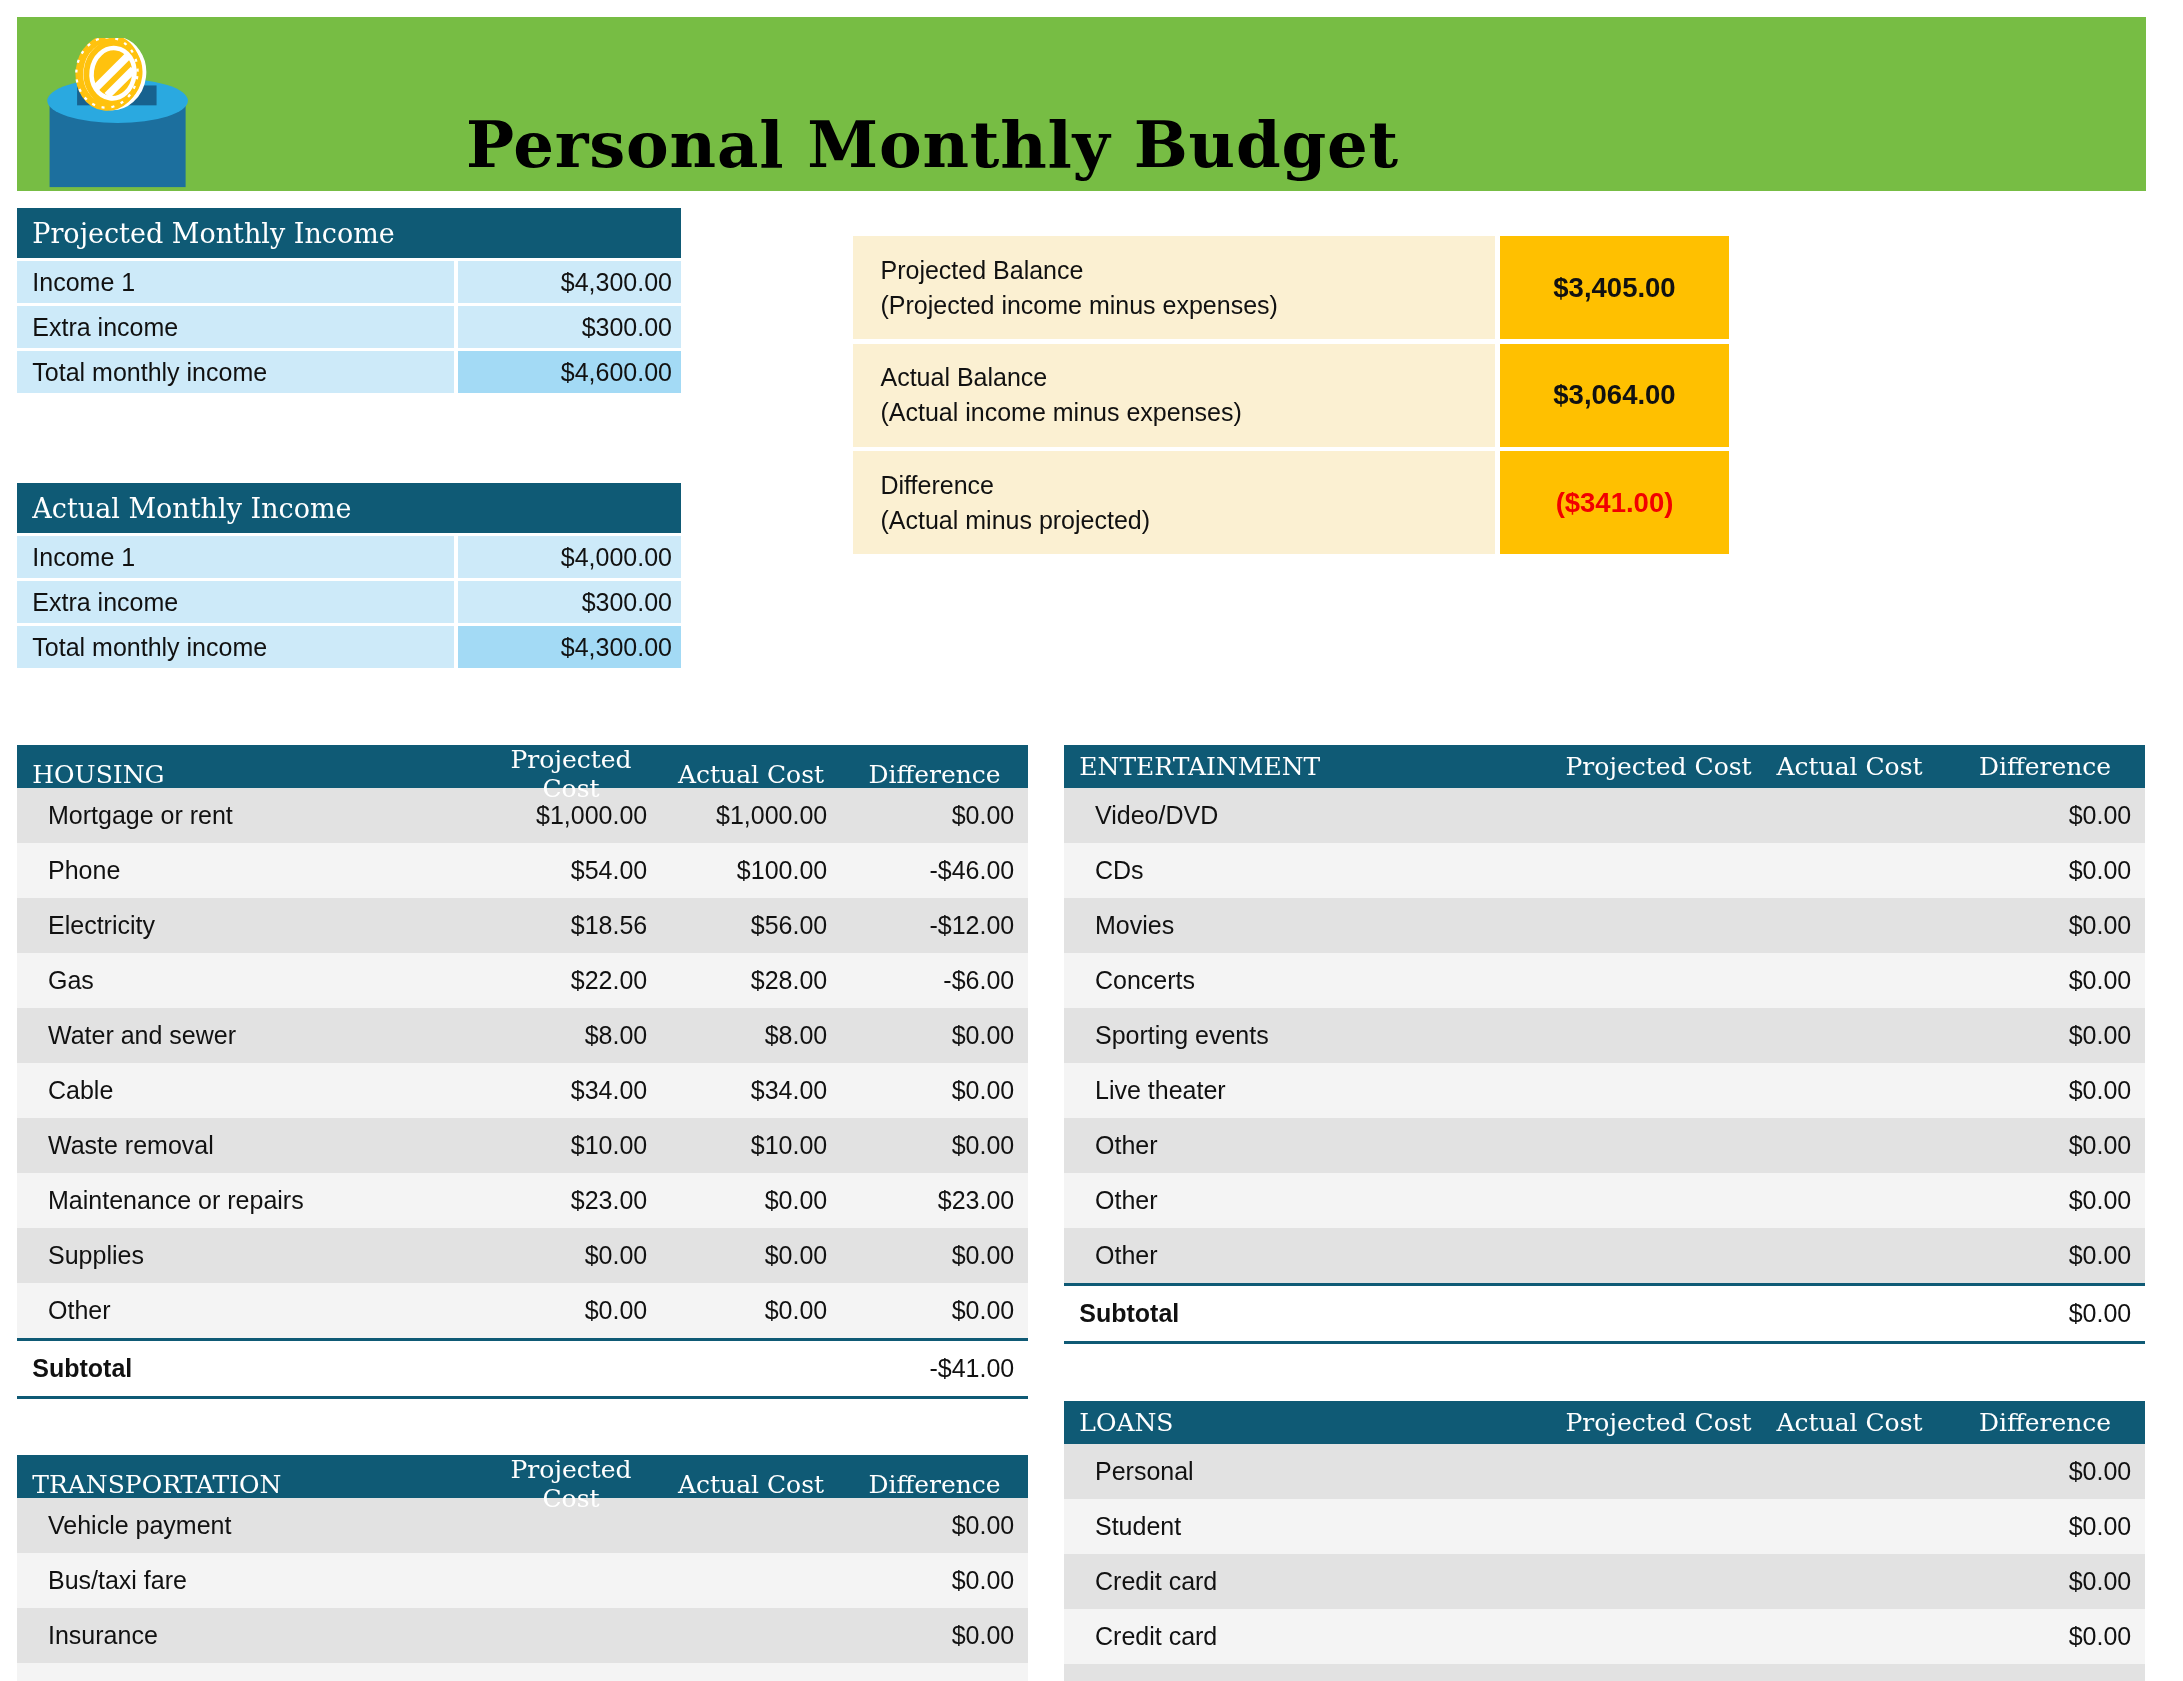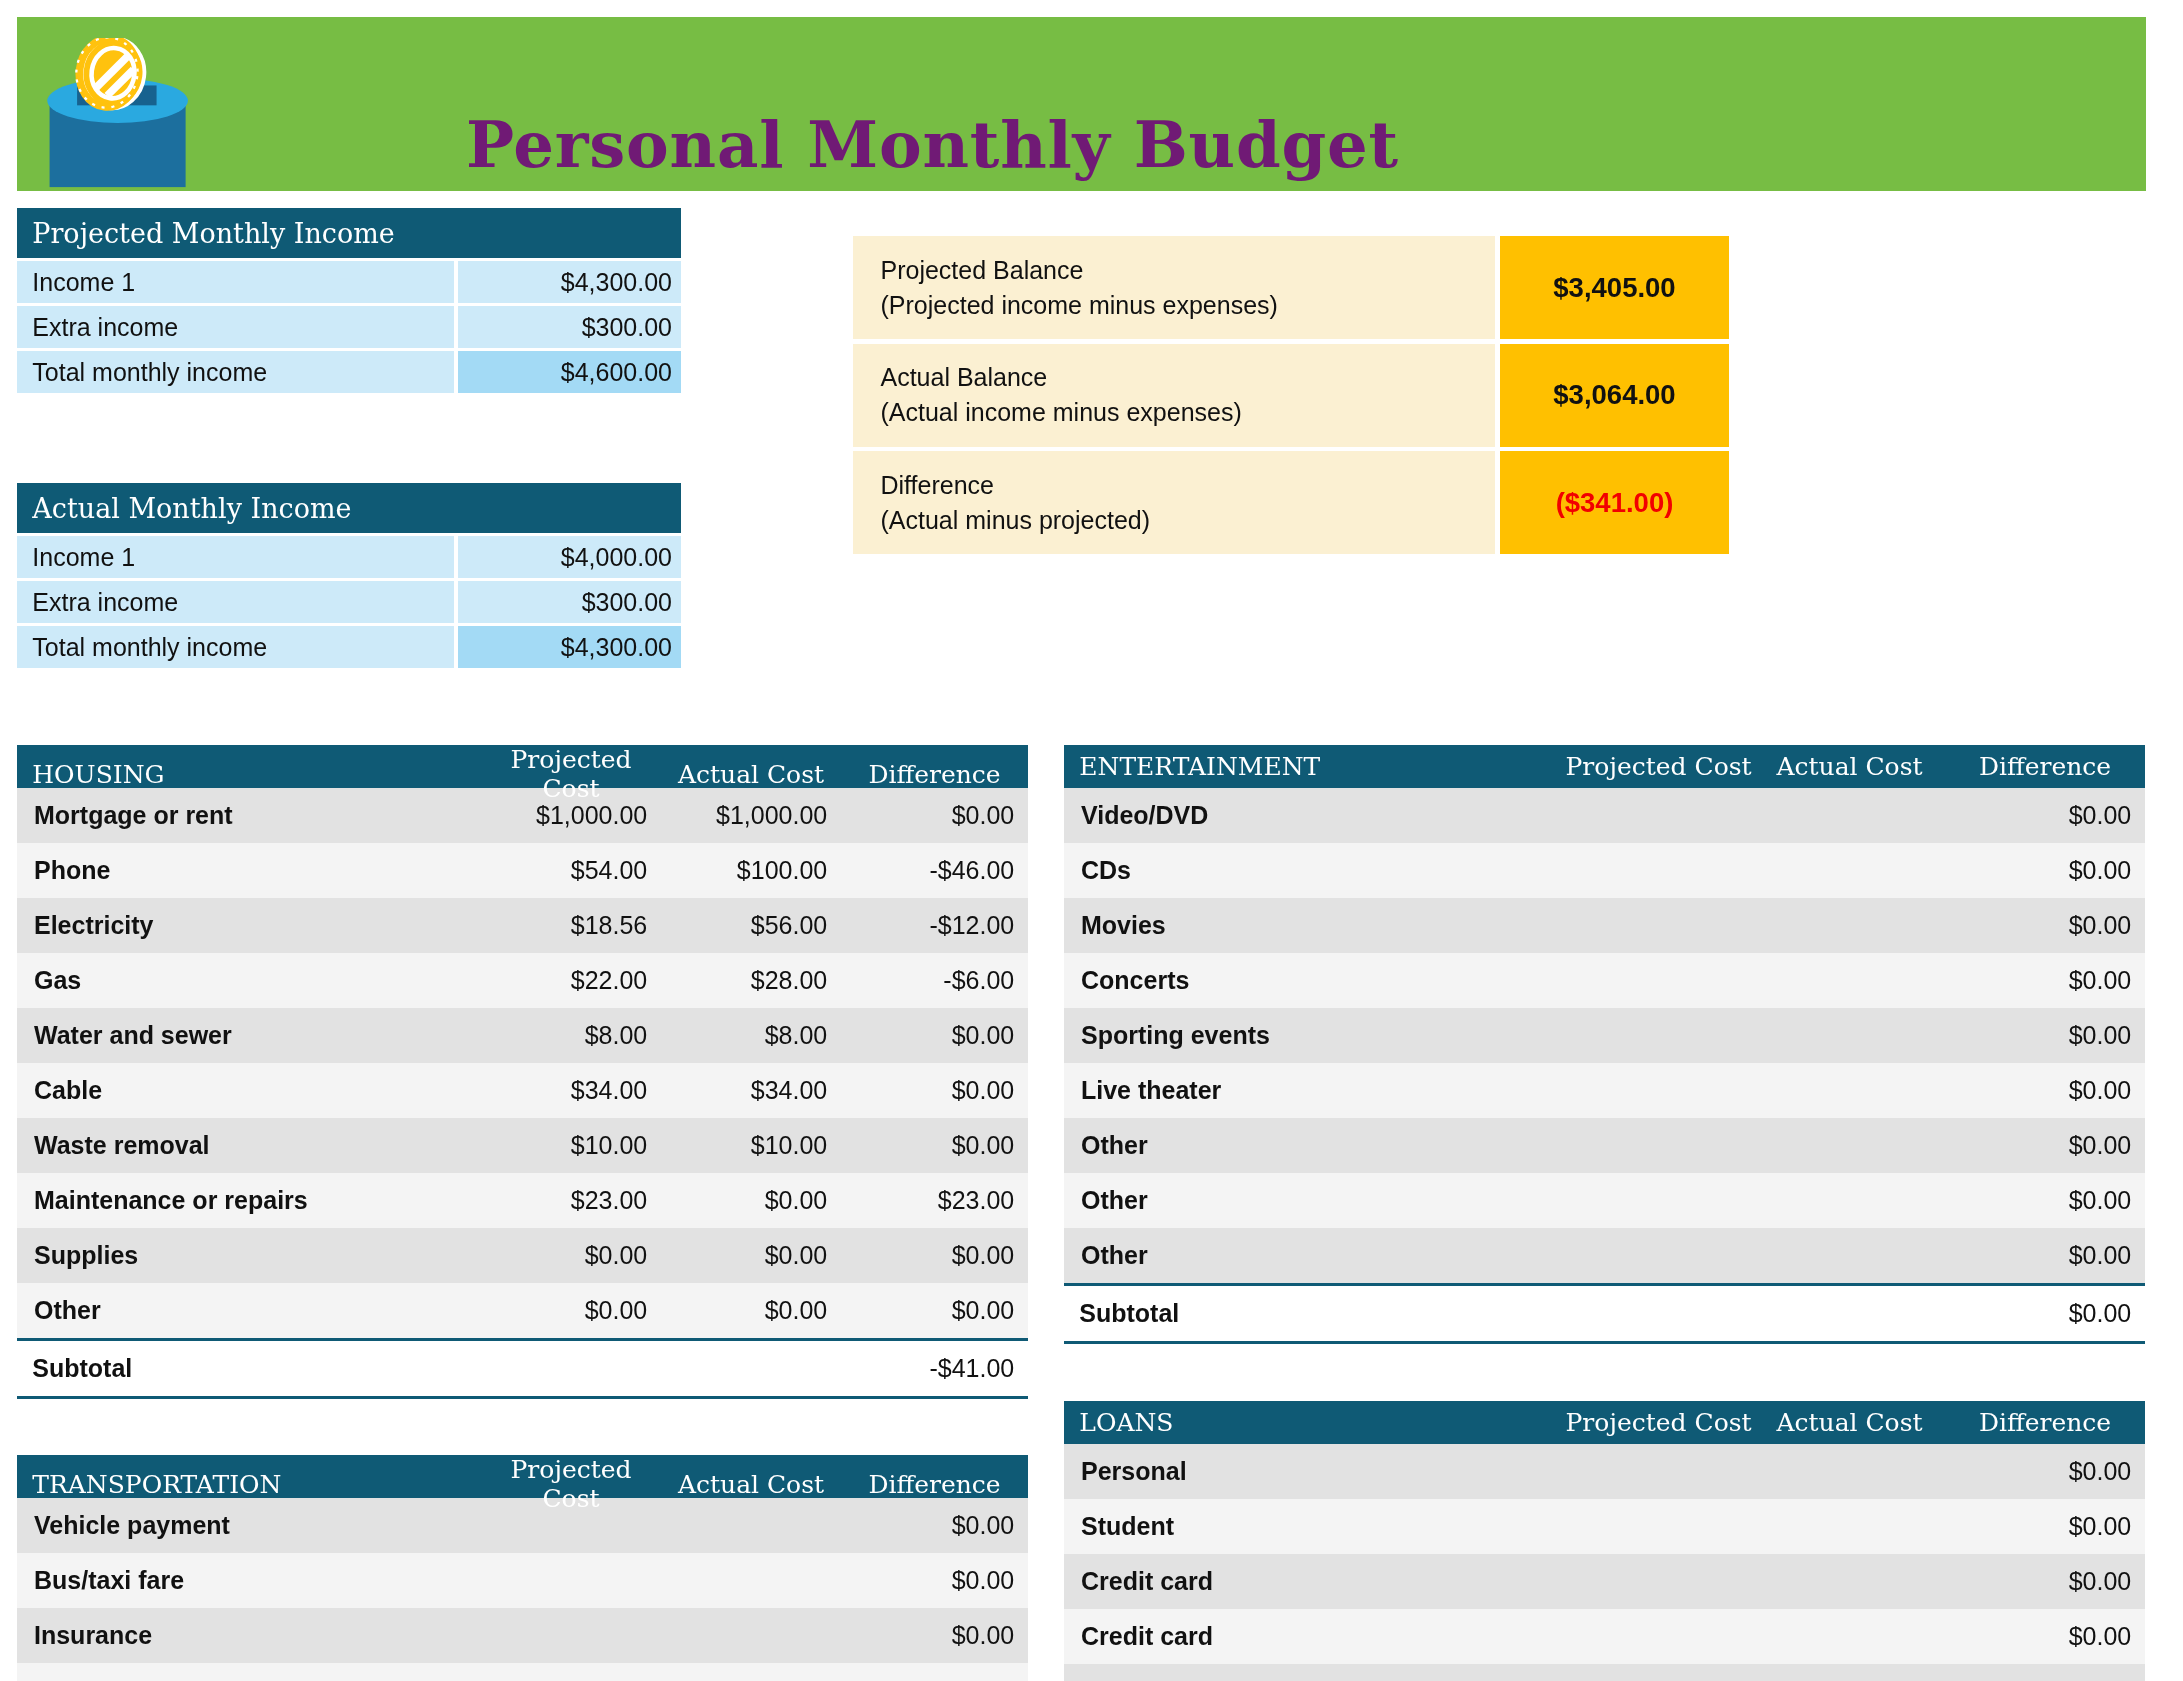--- a/index.html
+++ b/index.html
@@ -12,21 +12,21 @@
 
   
   .banner{
     left:17px;top:17px;width:2129px;height:174px;
     background:#77BD44;
   }
   .bank-icon{position:absolute;left:27.5px;top:21.4px;}
   .page-title{
     position:absolute;left:449px;top:50%;transform:translateY(-54%);
     font-family:"DejaVu Serif",serif;font-weight:700;
-    font-size:64px;color:#701a75;white-space:nowrap;letter-spacing:0.8px;
+    font-size:64px;color:#000000;white-space:nowrap;letter-spacing:0.8px;
   }
 
   
   .inc-table{width:664px;}
   .inc-head{
     height:50px;background:#0F5A75;color:#fff;
     font-family:"DejaVu Serif",serif;font-size:27px;
     display:flex;align-items:center;padding-left:15.3px;box-sizing:border-box;
   }
   .inc-row{display:flex;height:42px;margin-top:3.1px;}
@@ -65,21 +65,21 @@
     font-family:"DejaVu Serif",serif;font-size:25px;
   }
   .exp-head .t{padding-left:15.3px;}
   .exp-head .ch{text-align:center;}
   .exp-row{
     display:grid;grid-template-columns:1fr var(--cp) var(--ca) var(--cd);
     height:55px;align-items:center;font-size:25px;
   }
   .exp-row:nth-child(odd){background:#E2E2E2;}
   .exp-row:nth-child(even){background:#F4F4F4;}
-  .exp-row .label{padding-left:17px;font-weight:bold;}
+  .exp-row .label{padding-left:31px;}
   .exp-row .num{text-align:right;padding-right:13.8px;}
   .exp-sub{
     display:grid;grid-template-columns:1fr var(--cp) var(--ca) var(--cd);
     height:55px;align-items:center;background:#fff;font-size:25px;
     border-top:3.8px solid #0F5A75;border-bottom:3.1px solid #0F5A75;
   }
   .exp-sub .t{padding-left:15.3px;font-weight:bold;}
   .exp-sub .num{text-align:right;padding-right:13.8px;}
 </style>
 </head>

